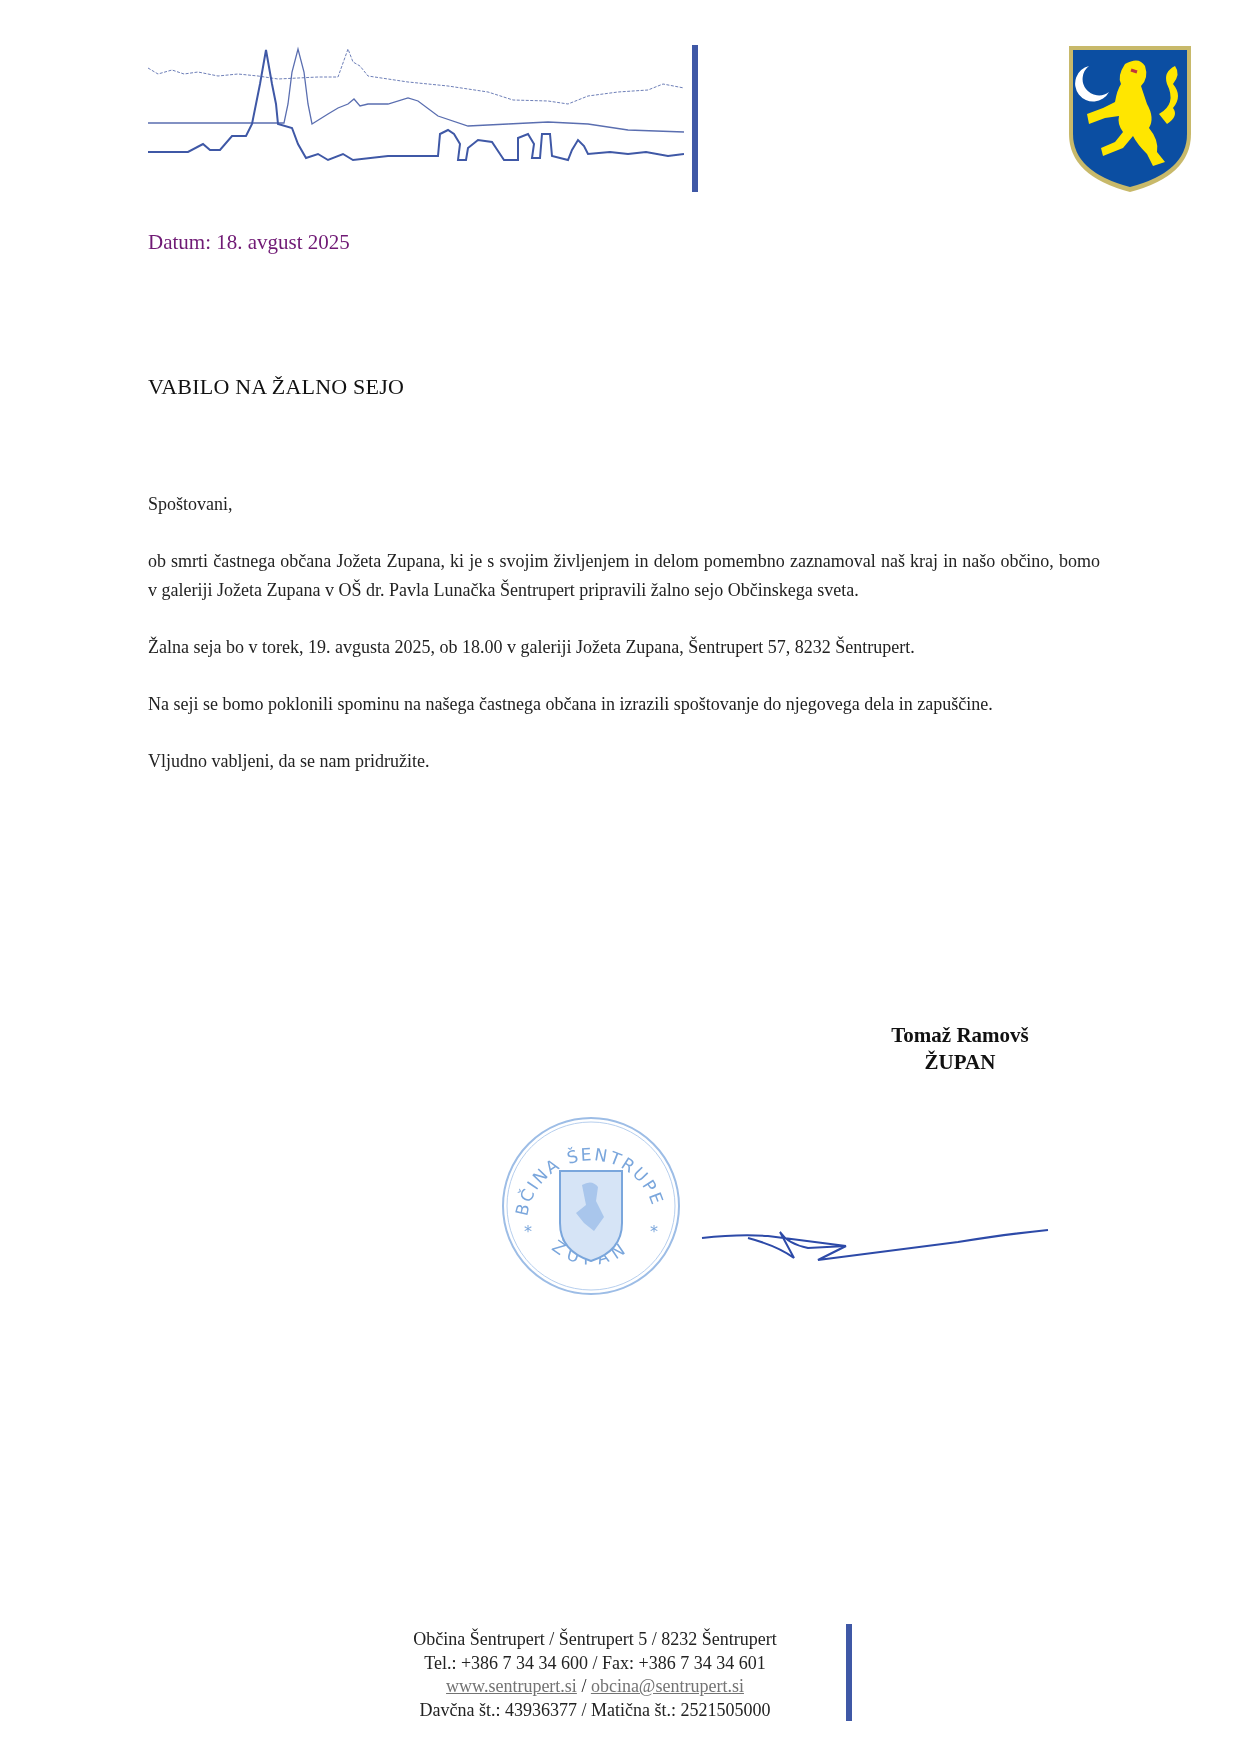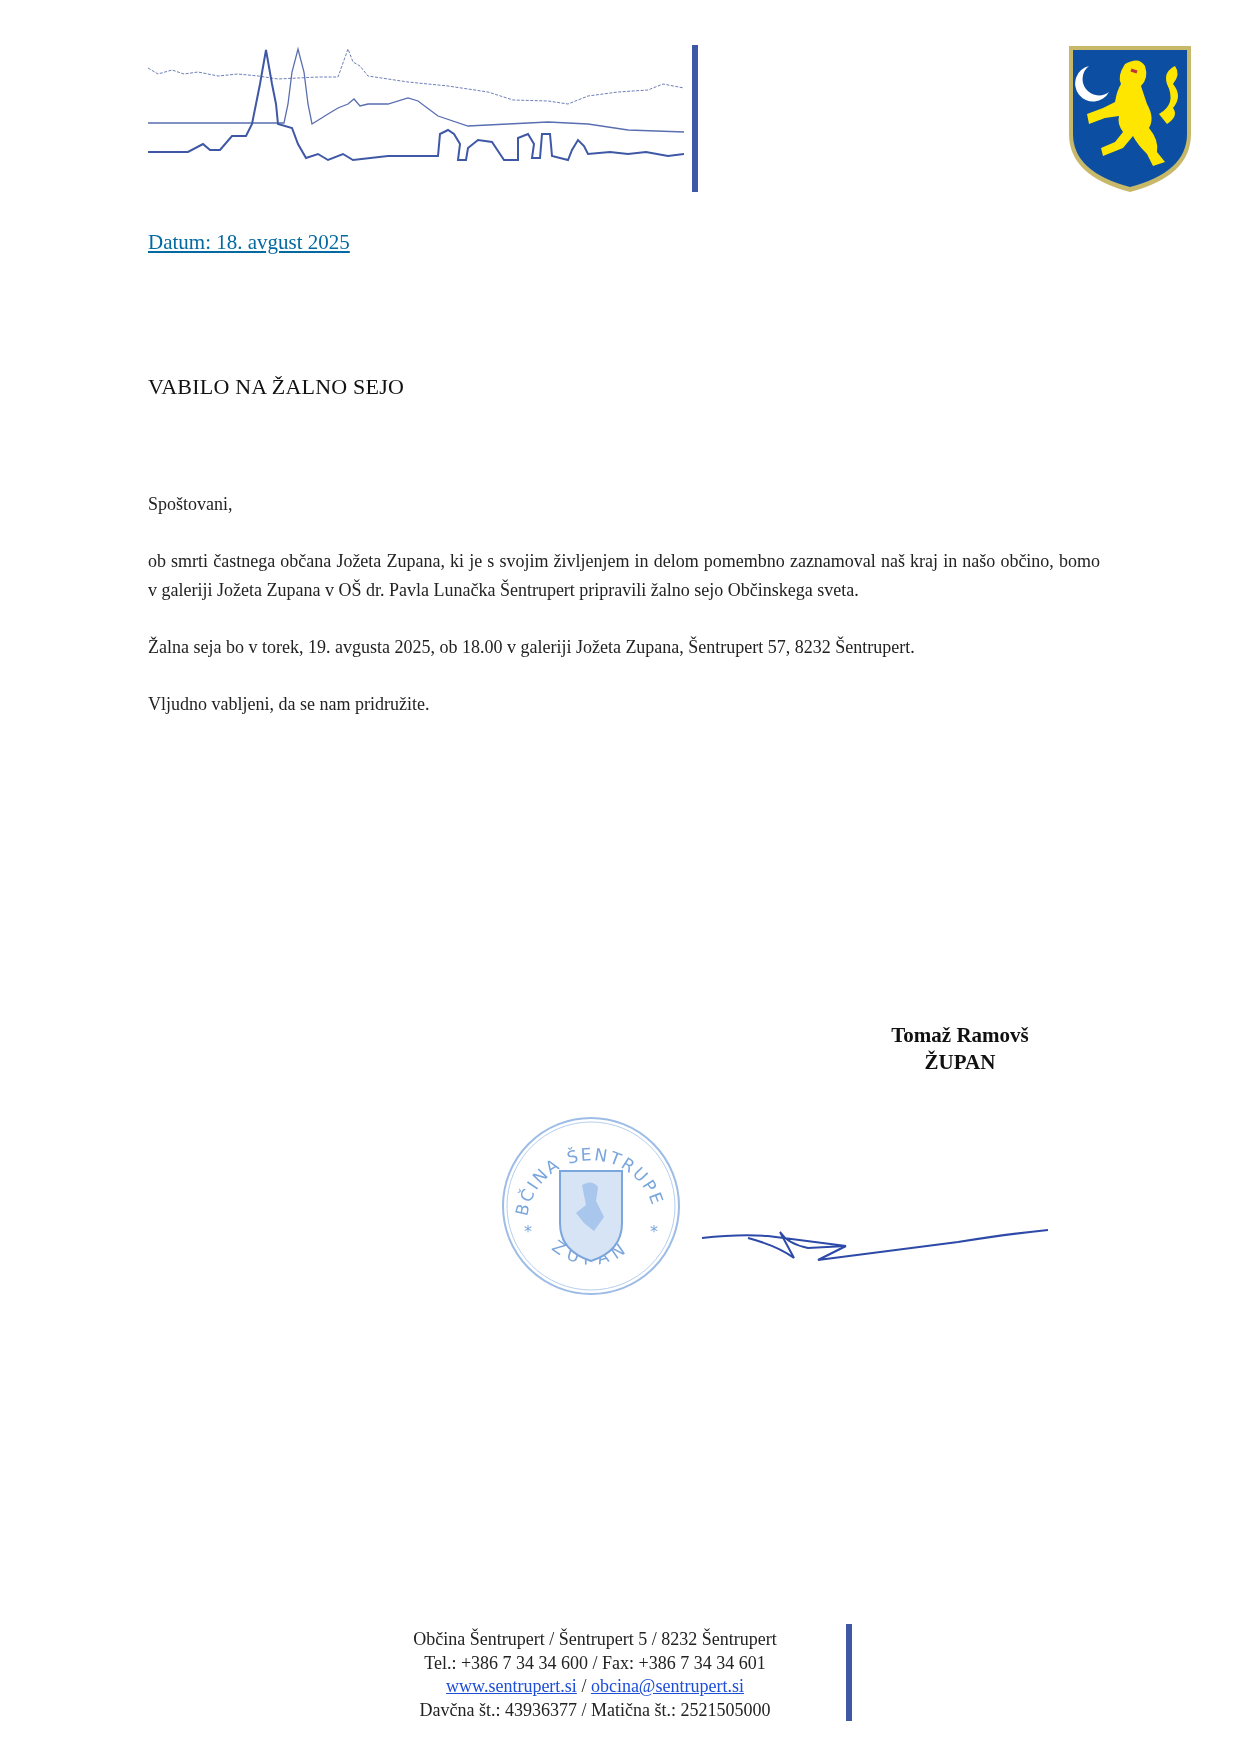--- a/index.html
+++ b/index.html
@@ -9,33 +9,33 @@
 
   
   #logo { left: 148px; top: 44px; width: 536px; height: 150px; }
   #logo svg { position: absolute; left: 0; top: 0; }
   #logo-caption { position: absolute; left: 0; top: 124px; width: 536px;
                   font-size: 21px; letter-spacing: 1.6px; color: #222; white-space: nowrap; }
   #header-bar { left: 692px; top: 45px; width: 6px; height: 147px; background: #3f58a6; }
 
   #coat { left: 1067px; top: 44px; width: 126px; height: 150px; }
 
-  #date { left: 148px; top: 230px; font-size: 21px; color: #0369a1; text-decoration: underline; }
+  #date { left: 148px; top: 230px; font-size: 21px; color: #701a75; }
   #title { left: 148px; top: 374px; font-size: 22px; font-weight: normal; letter-spacing: 0.2px; color: #111; }
 
   #body { left: 148px; top: 490px; width: 952px; font-size: 18px; line-height: 28.5px; color: #222; text-align: justify; }
   #body p { margin: 0 0 28.5px 0; }
 
   #sig-block { left: 860px; top: 1022px; width: 200px; text-align: center; font-weight: bold; font-size: 21px; line-height: 27px; color: #111; }
 
   #stamp { left: 498px; top: 1113px; width: 186px; height: 186px; }
   #signature { left: 698px; top: 1218px; width: 360px; height: 50px; }
 
   #footer { left: 360px; top: 1628px; width: 470px; text-align: center; font-size: 18px; line-height: 23.5px; color: #222; }
-  #footer a { color: #1d4ed8; text-decoration: underline; }
+  #footer a { color: #737373; text-decoration: underline; }
   #footer-bar { left: 846px; top: 1624px; width: 6px; height: 97px; background: #3f58a6; }
 </style>
 </head>
 <body>
 
 <div id="logo" class="abs">
   <svg width="536" height="120" viewBox="0 0 536 120">
 
     <path d="M0,24 L10,30 L24,26 L36,30 L50,28 L70,32 L90,30 L110,32 L130,35 L150,34 L170,33 L190,33 L200,5 L205,18 L212,22 L220,32 L260,38 L300,42 L340,48 L365,56 L400,57 L420,60 L440,52 L470,48 L500,46 L515,40 L536,44" fill="none" stroke="#6e7fb8" stroke-width="1" stroke-dasharray="3,1.5"></path>
 
@@ -60,20 +60,21 @@
   </svg>
 </div>
 
 <div id="date" class="abs">Datum: 18. avgust 2025</div>
 <div id="title" class="abs">VABILO NA ŽALNO SEJO</div>
 
 <div id="body" class="abs">
   <p>Spoštovani,</p>
   <p>ob smrti častnega občana Jožeta Zupana, ki je s svojim življenjem in delom pomembno zaznamoval naš kraj in našo občino, bomo v galeriji Jožeta Zupana v OŠ dr. Pavla Lunačka Šentrupert pripravili žalno sejo Občinskega sveta.</p>
   <p>Žalna seja bo v torek, 19. avgusta 2025, ob 18.00 v galeriji Jožeta Zupana, Šentrupert 57, 8232 Šentrupert.</p>
+  <p>Na seji se bomo poklonili spominu na našega častnega občana in izrazili spoštovanje do njegovega dela in zapuščine.</p>
   <p>Vljudno vabljeni, da se nam pridružite.</p>
 </div>
 
 <div id="sig-block" class="abs">
   <div>Tomaž Ramovš</div>
   <div>ŽUPAN</div>
 </div>
 
 <div id="stamp" class="abs">
   <svg width="186" height="186" viewBox="0 0 186 186">

